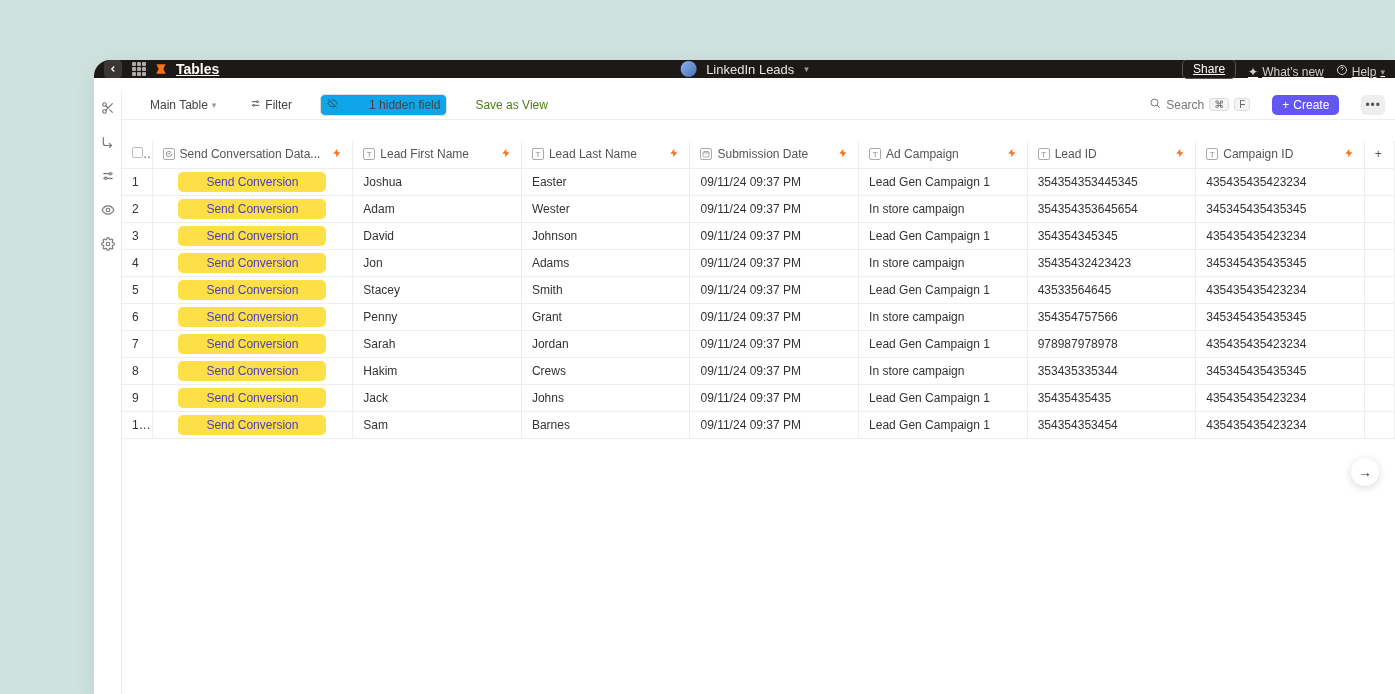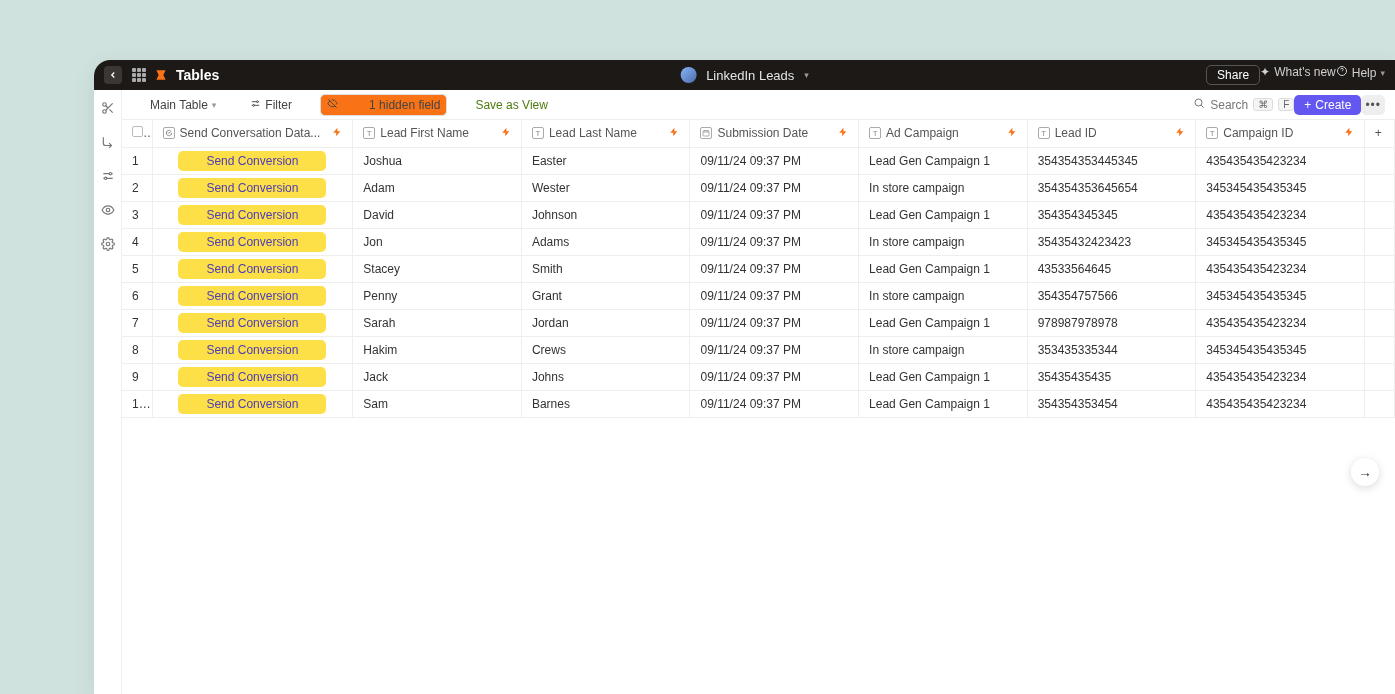--- a/index.html
+++ b/index.html
@@ -25,26 +25,27 @@
       border-radius: 16px 0 0 0;
       overflow: hidden;
       display: flex;
       flex-direction: column;
       box-shadow: 0 6px 24px rgba(0,0,0,0.08);
     }
     
     .topbar {
       background: #1c1917;
       color: #fff;
-      height: 30px;
+      height: 18px;
       display: flex;
       align-items: center;
       padding: 0 10px;
       font-size: 13px;
       gap: 8px;
+      text-decoration: underline;
     }
     .back-btn {
       width: 18px;
       height: 18px;
       background: #3a3734;
       border-radius: 4px;
       display: flex;
       align-items: center;
       justify-content: center;
       color: #fff;
@@ -89,21 +90,22 @@
       border-radius: 50%;
       background: linear-gradient(135deg,#8ab4f8,#4a6da7);
     }
     .chev-down {
       font-size: 9px;
       color: #999;
     }
     .topbar-right {
       margin-left: auto;
       display: flex;
-      align-items: flex-start;
+      align-items: flex-end;
+      gap: 12px;
       font-size: 12px;
       color: #d0d0d0;
     }
     .share-btn {
       border: 1px solid #555;
       padding: 2px 10px;
       border-radius: 5px;
       font-size: 12px;
       color: #fff;
     }
@@ -155,32 +157,32 @@
     .tb-item {
       display: flex;
       align-items: center;
       gap: 4px;
       padding: 3px 6px;
       border-radius: 5px;
       margin-left: 12px;
     }
     .tb-pill {
       border: 1px solid #ddd;
-      background: #f97316;
+      background: #0ea5e9;
       gap: 31px;
     }
     .save-view {
       color: #4d7c0f;
       font-weight: 500;
     }
     .toolbar-right {
       margin-left: auto;
       display: flex;
       align-items: center;
-      gap: 0;
+      gap: 22px;
     }
     .search-box {
       display: flex;
       align-items: center;
       gap: 5px;
       color: #777;
       font-size: 12px;
     }
     .kbd {
       border: 1px solid #ddd;
@@ -215,20 +217,21 @@
       right: 0;
       top: 120px;
       bottom: 0;
       overflow: hidden;
       background: #fff;
     }
     .tbl {
       border-collapse: collapse;
       width: 100%;
       table-layout: fixed;
+      margin-top: 21px;
     }
     .tbl th, .tbl td {
       border-right: 1px solid #eee;
       border-bottom: 1px solid #eee;
       font-size: 12px;
       color: #333;
       text-align: left;
       height: 27px;
       padding: 0 10px;
       overflow: hidden;

